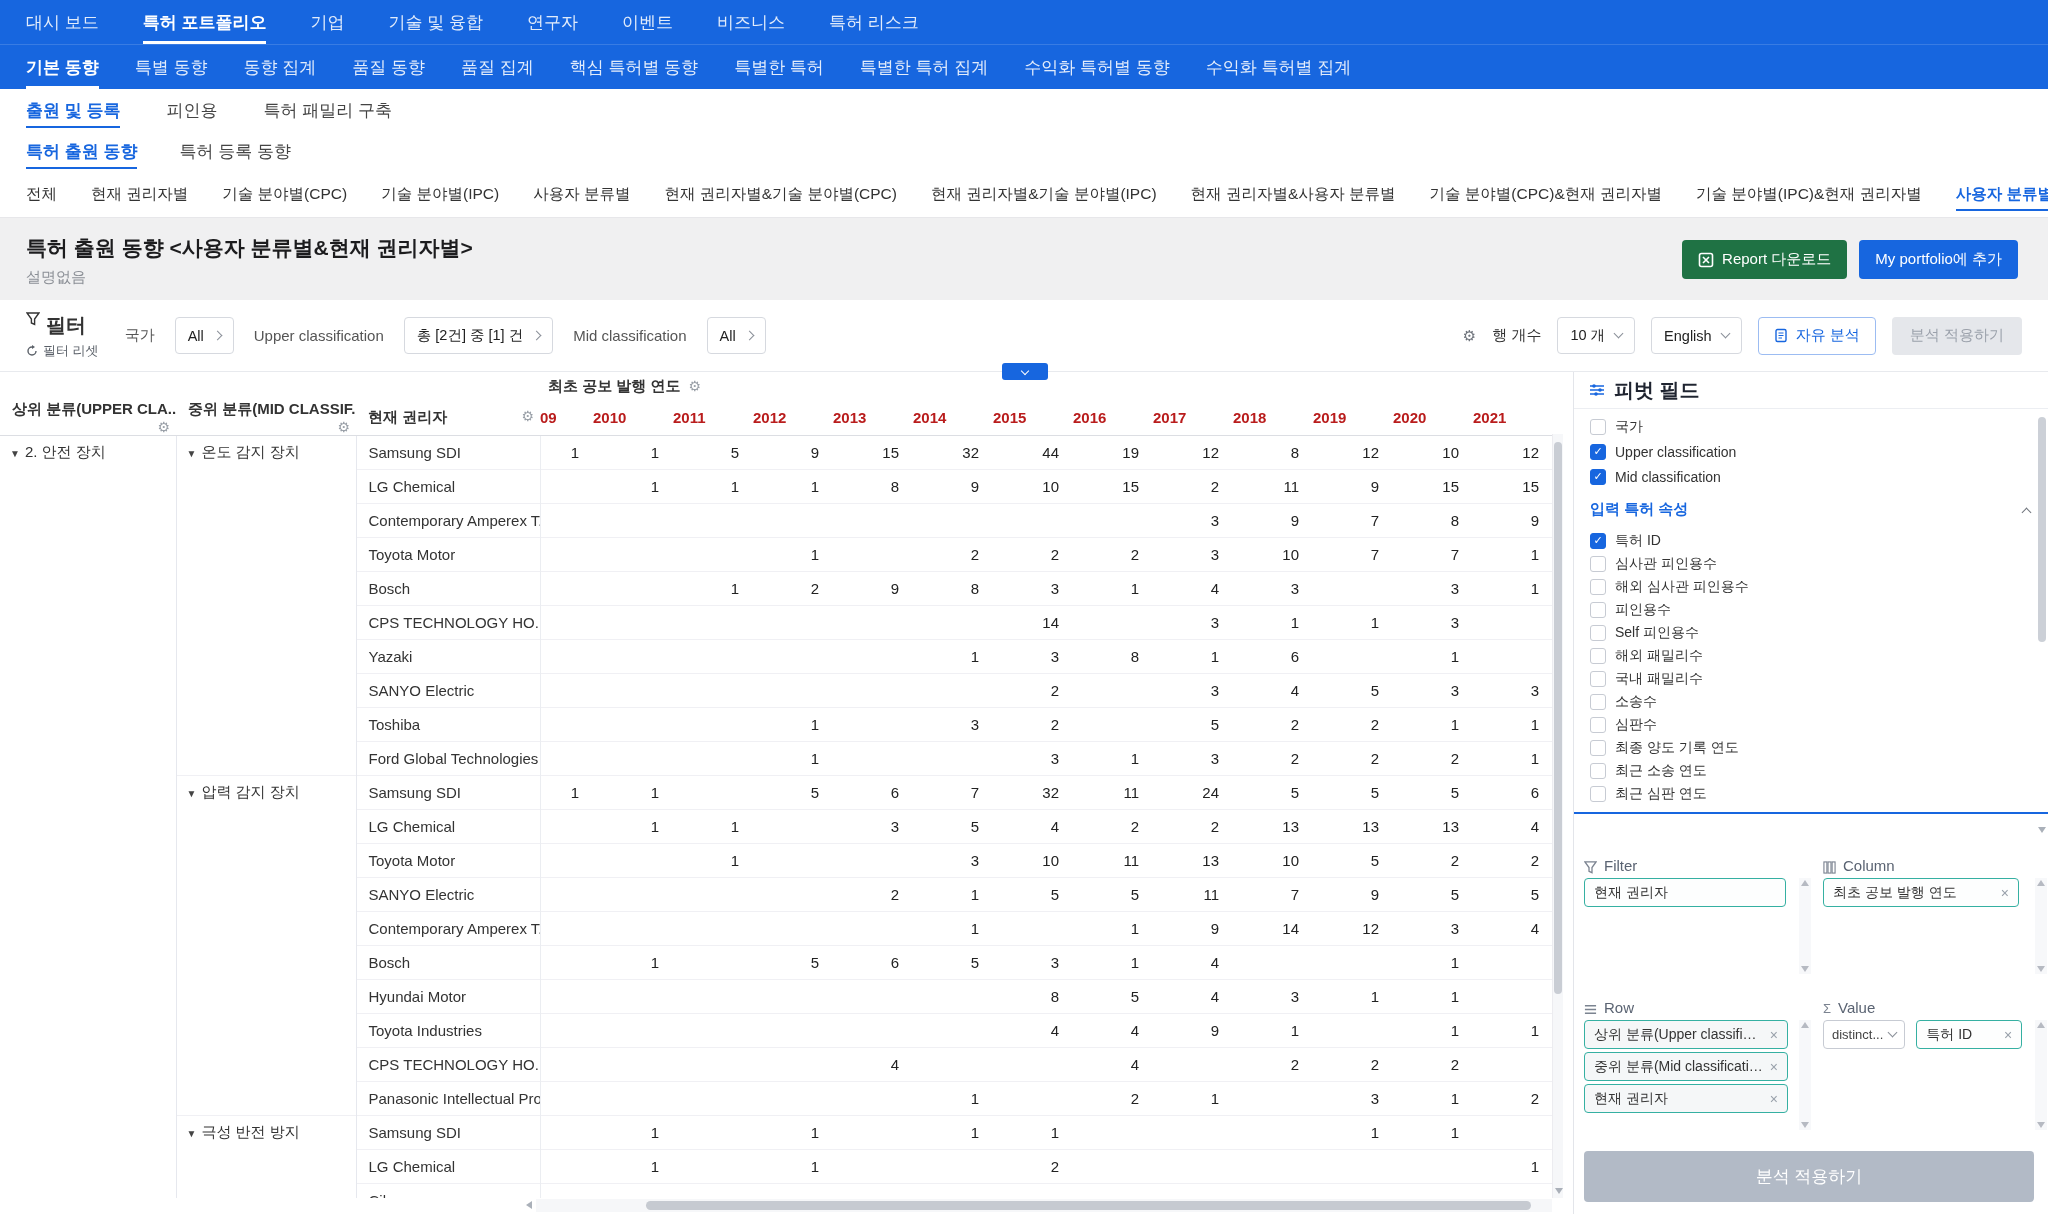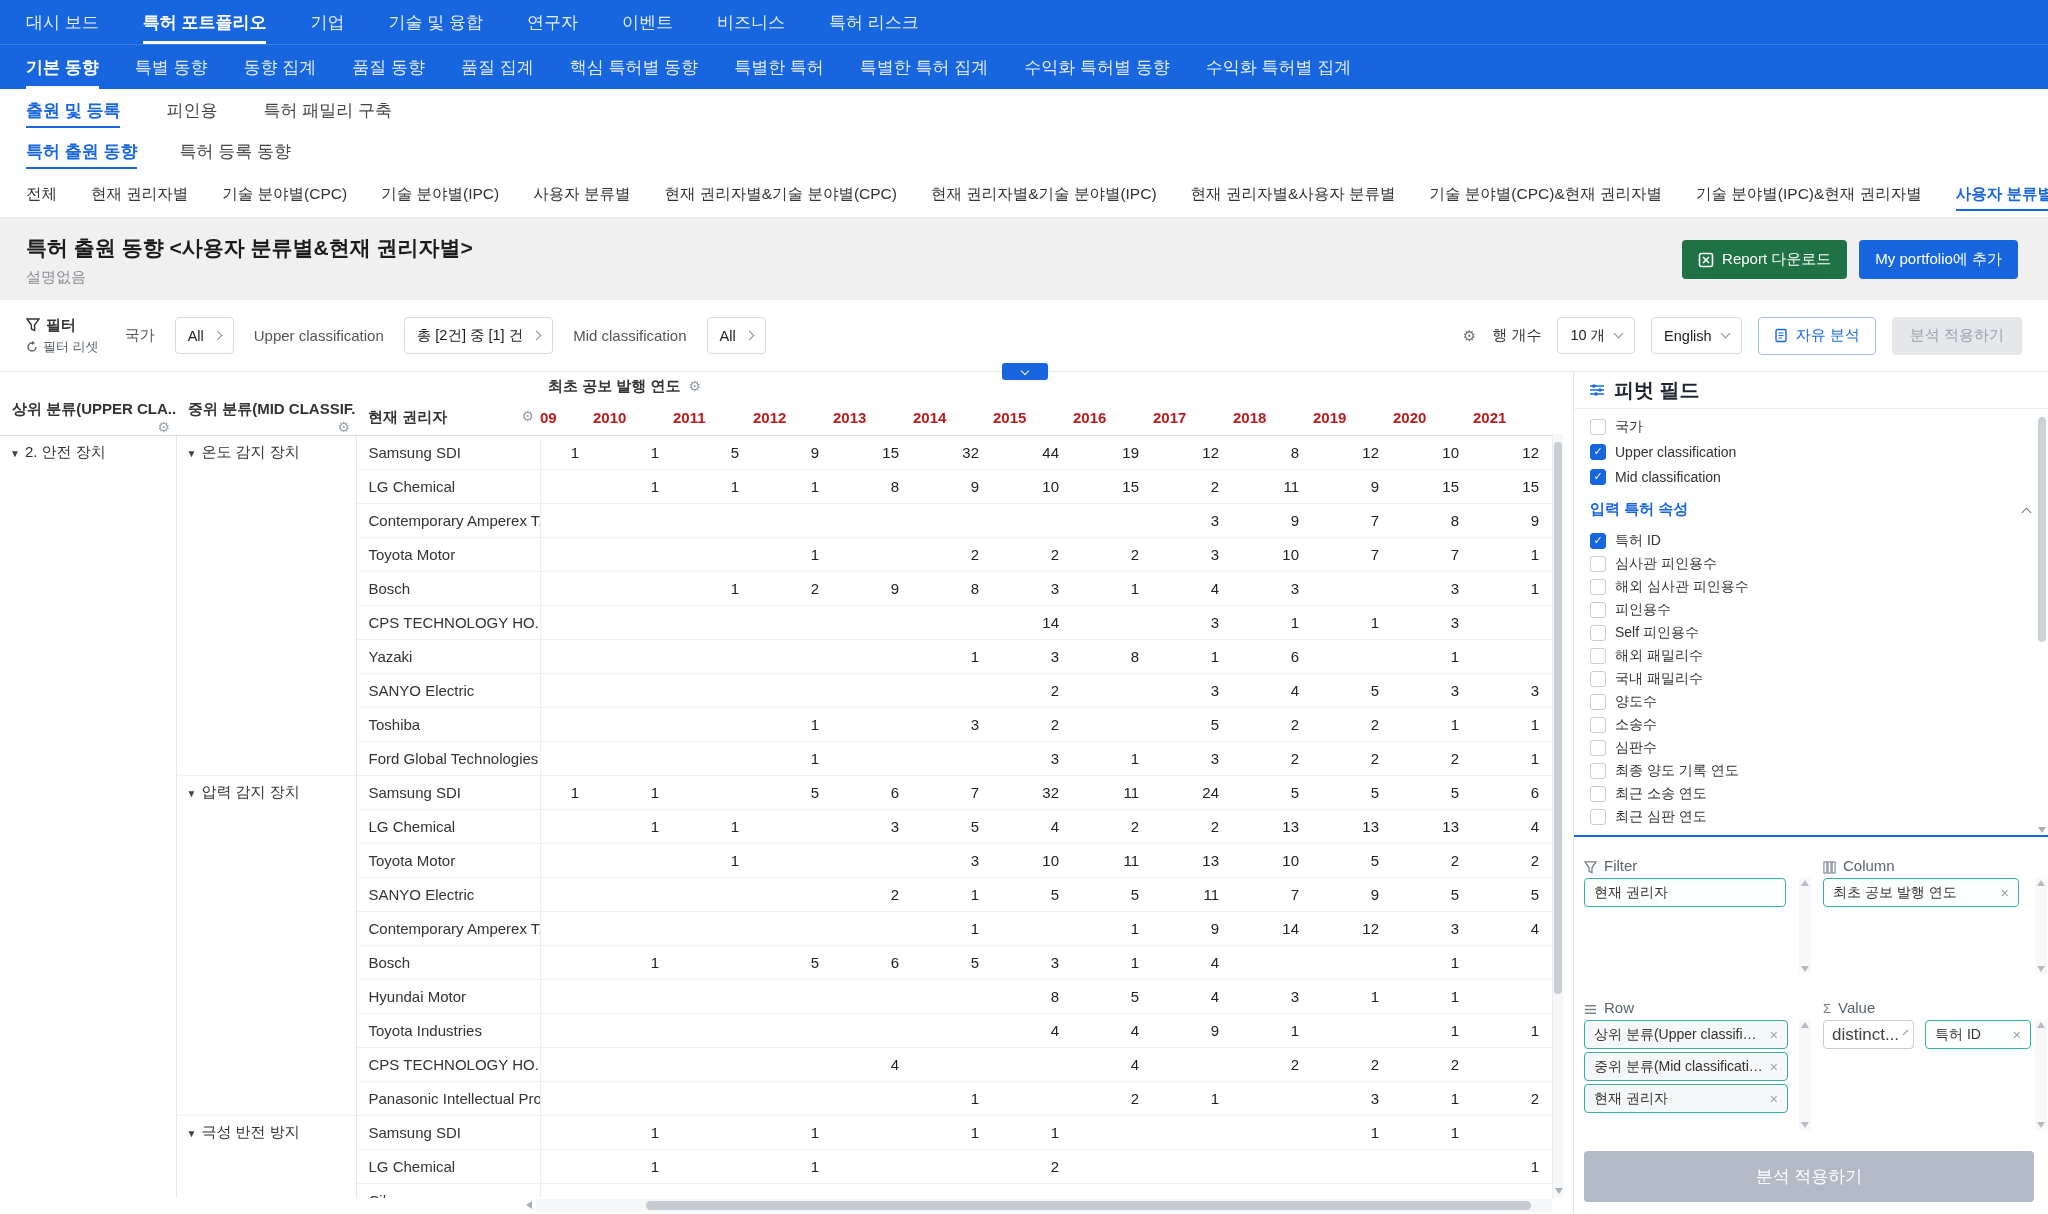--- a/index.html
+++ b/index.html
@@ -30,21 +30,21 @@
   .title-buttons { position:absolute; right:30px; top:22px; display:flex; gap:12px; }
   .btn { display:flex; align-items:center; gap:8px; height:39px; padding:0 16px; border-radius:4px; font-size:15px; cursor:pointer; white-space:nowrap; }
   .btn-green { background:#1f7244; color:#fff; }
   .btn-blue { background:#1766df; color:#fff; }
 
   
   .filterbar { position:absolute; top:300px; left:0; right:0; height:72px; background:#fff; border-bottom:1px solid #e8eaee; display:flex; align-items:center; justify-content:space-between; padding:0 26px; }
   .fb-left { display:flex; align-items:center; gap:20px; }
   .fb-right { display:flex; align-items:center; gap:16px; }
   .filter-head { display:flex; flex-direction:column; gap:3px; margin-right:6px; }
-  .filter-head .f1 { display:flex; align-items:center; gap:6px; font-size:15px; font-weight:bold; color:#333; }
+  .filter-head .f1 { display:flex; gap:6px; font-size:20px; font-weight:bold; color:#333; }
   .filter-head .f2 { display:flex; align-items:center; gap:5px; font-size:13px; color:#5a6068; cursor:pointer; }
   .fb-label { font-size:15px; color:#555; white-space:nowrap; }
   .dd { display:flex; align-items:center; gap:10px; height:37px; border:1px solid #d6d9df; border-radius:4px; padding:0 12px; font-size:14.5px; color:#222; background:#fff; cursor:pointer; white-space:nowrap; }
   .cv { display:inline-block; width:7px; height:7px; border-right:1.6px solid #8a8f98; border-bottom:1.6px solid #8a8f98; }
   .cv.down { transform:rotate(45deg); margin-top:-4px; }
   .cv.right { transform:rotate(-45deg); }
   .cv.up { transform:rotate(-135deg); margin-top:5px; }
   .cv.white { border-color:#fff; }
   .gearchar { color:#6f747c; font-size:15px; }
   .btn-free { display:flex; align-items:center; gap:8px; height:38px; padding:0 15px; border:1px solid #9cbcf2; border-radius:4px; color:#1766df; background:#fff; font-size:15px; cursor:pointer; white-space:nowrap; }
@@ -107,21 +107,21 @@
   .mini-scroll .da { position:absolute; bottom:2px; left:2px; width:0; height:0; border-left:4px solid transparent; border-right:4px solid transparent; border-top:6px solid #b6bac2; }
 
   .chip { display:flex; align-items:center; justify-content:space-between; border:1px solid #35b0a2; border-radius:4px; background:#fdfefe; padding:0 9px; height:29px; min-height:29px; font-size:14px; color:#333; white-space:nowrap; overflow:hidden; cursor:default; }
   .chip.gray { background:#f5f7f8; }
   .chip .chip-label { overflow:hidden; text-overflow:ellipsis; }
   .chip .x { color:#98a0aa; font-size:14px; margin-left:7px; cursor:pointer; }
   #filter-chips .chip { width:202px; }
   #column-chips .chip { width:196px; }
   #row-chips .chip { width:204px; }
   #value-chips .chip { width:106px; }
-  .mini-select { display:flex; align-items:center; justify-content:space-between; gap:6px; border:1px solid #c7cbd3; border-radius:4px; height:29px; min-width:68px; padding:0 8px; font-size:17px; color:#444; cursor:pointer; white-space:nowrap; overflow:hidden; }
+  .mini-select { display:flex; align-items:center; justify-content:space-between; gap:6px; border:1px solid #c7cbd3; border-radius:4px; height:29px; min-width:68px; padding:0 8px; font-size:13px; color:#444; cursor:pointer; white-space:nowrap; overflow:hidden; }
 
   .p-apply { position:absolute; left:10px; right:14px; bottom:12px; height:51px; background:#b2bac6; border-radius:4px; color:#fff; font-size:17px; display:flex; align-items:center; justify-content:center; cursor:pointer; }
 
   .icon-svg { display:inline-block; vertical-align:middle; }
 </style>
 </head>
 <body>
 
 <div class="screen">
 
@@ -734,24 +734,20 @@
           <div class="p-check">
             <span class="cb"></span>
             <span class="cb-label">해외 패밀리수</span>
           </div>
           <div class="p-check">
             <span class="cb"></span>
             <span class="cb-label">국내 패밀리수</span>
           </div>
           <div class="p-check">
             <span class="cb"></span>
-            <span class="cb-label">양도수</span>
-          </div>
-          <div class="p-check">
-            <span class="cb"></span>
             <span class="cb-label">소송수</span>
           </div>
           <div class="p-check">
             <span class="cb"></span>
             <span class="cb-label">심판수</span>
           </div>
           <div class="p-check">
             <span class="cb"></span>
             <span class="cb-label">최종 양도 기록 연도</span>
           </div>

